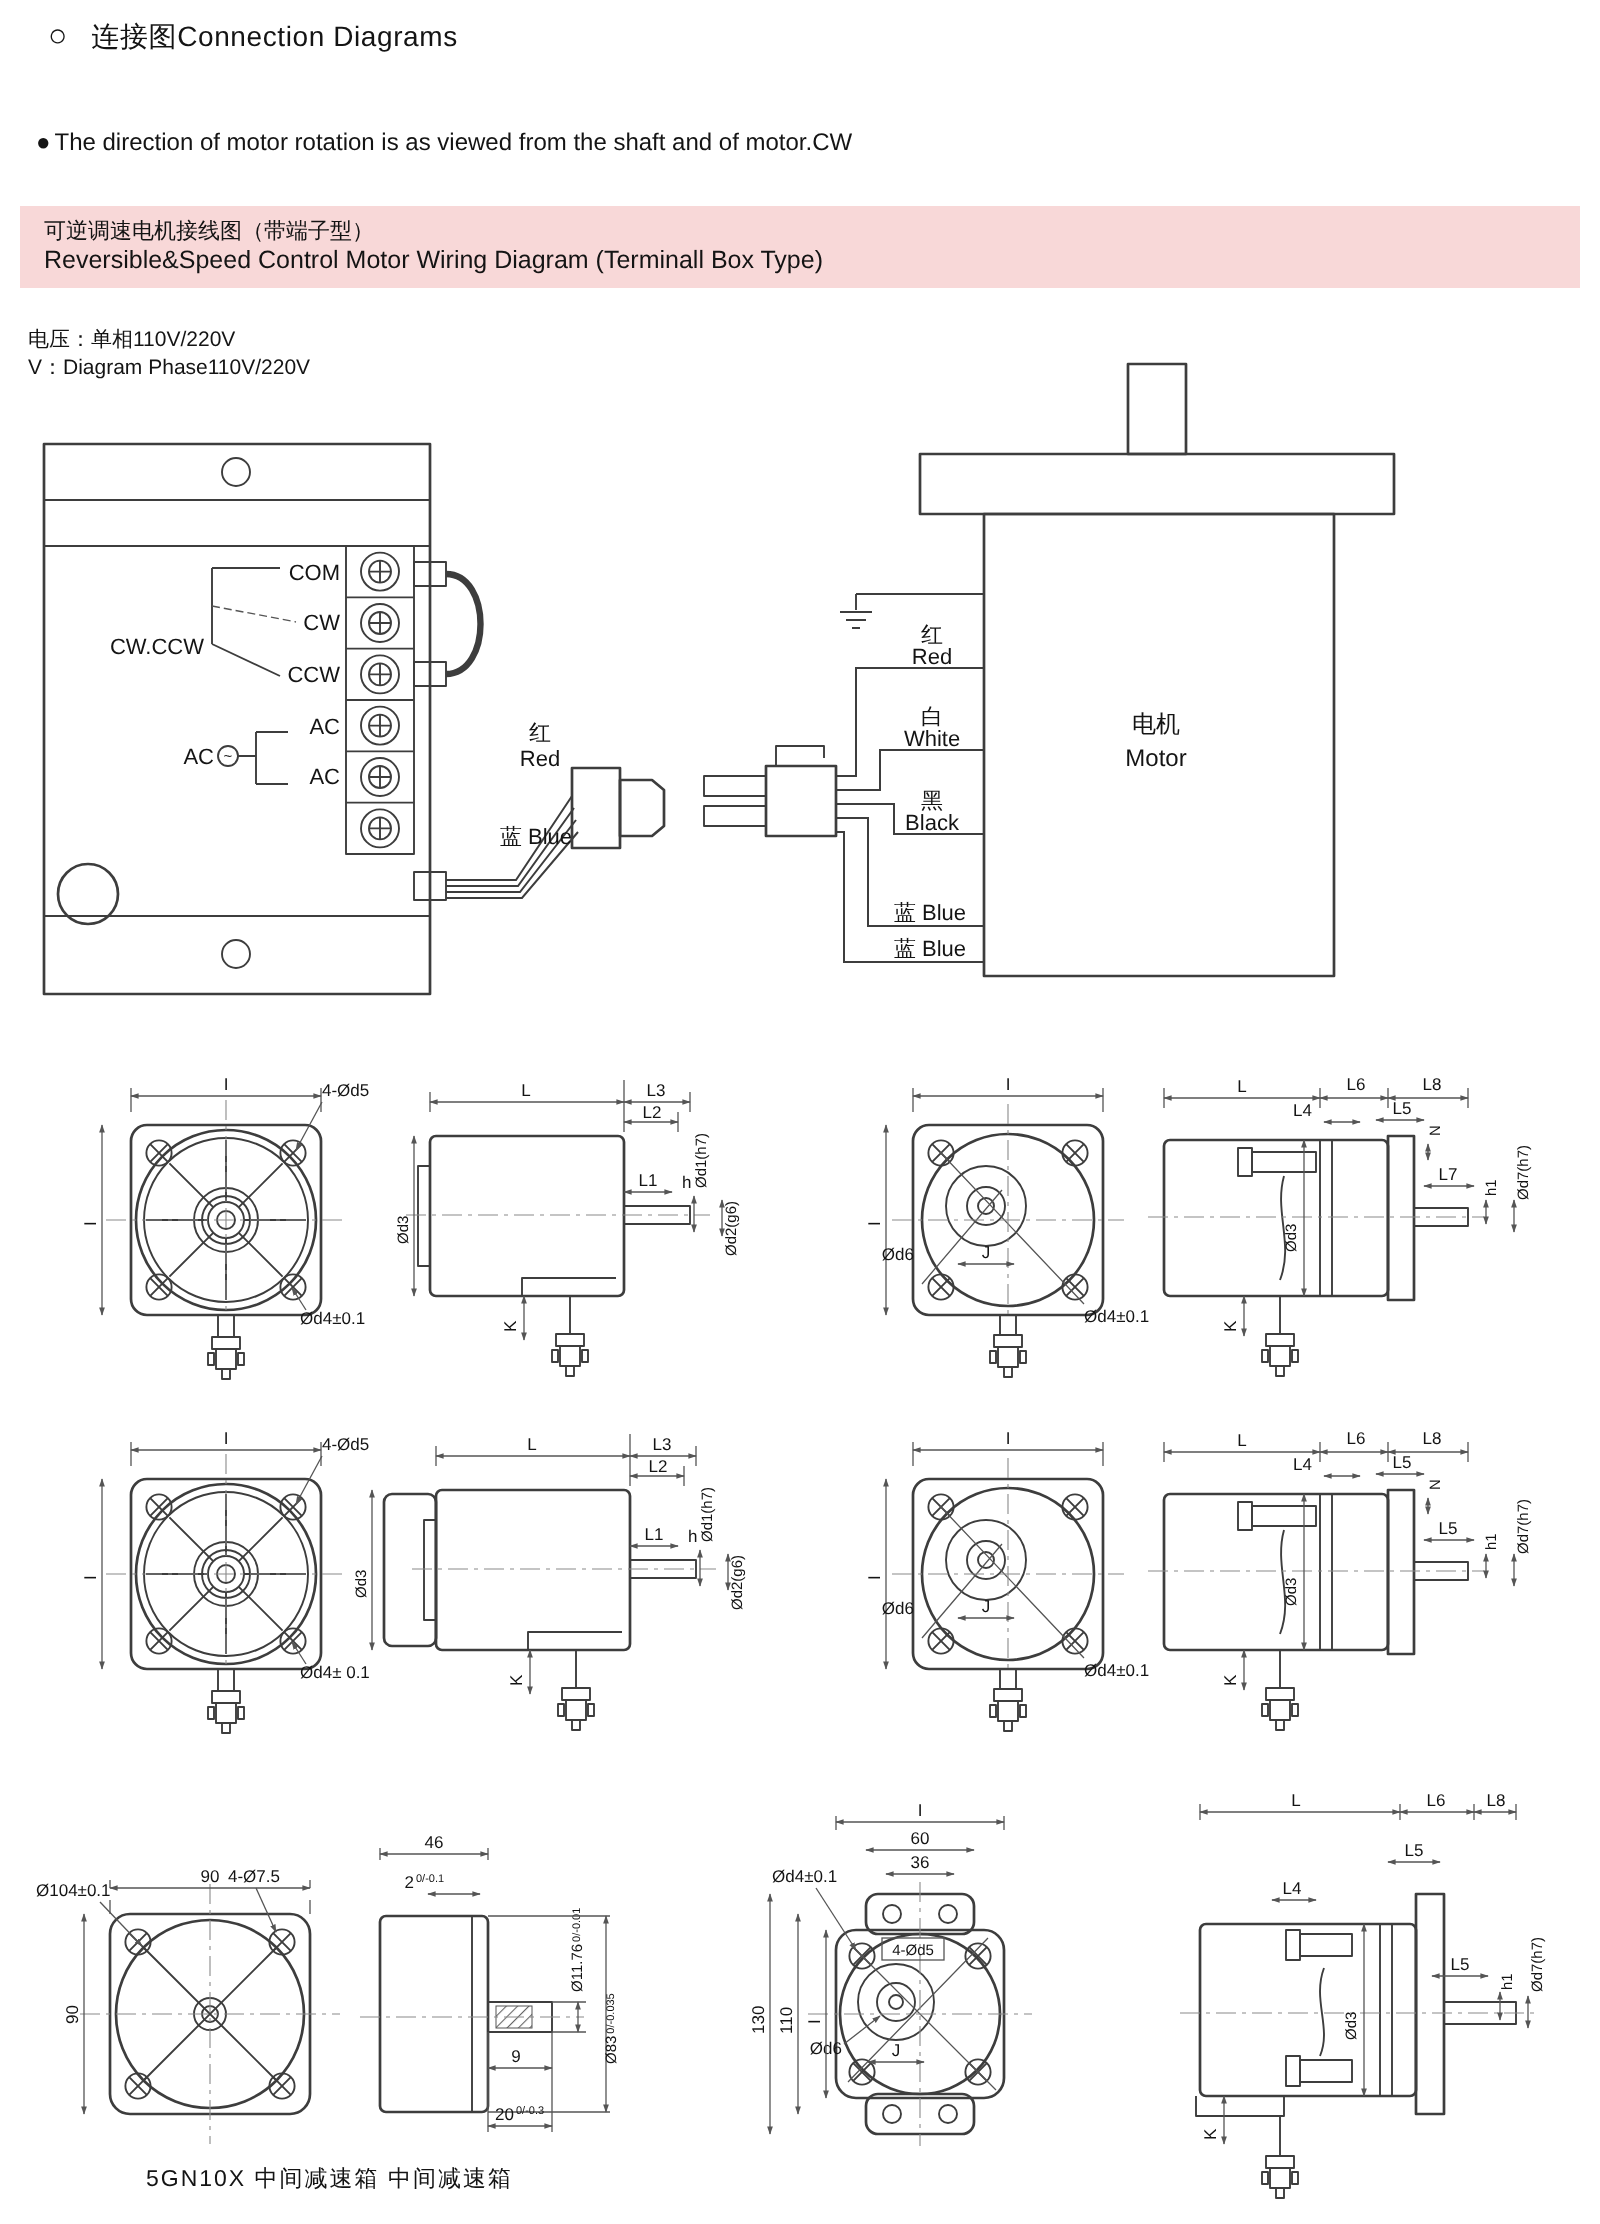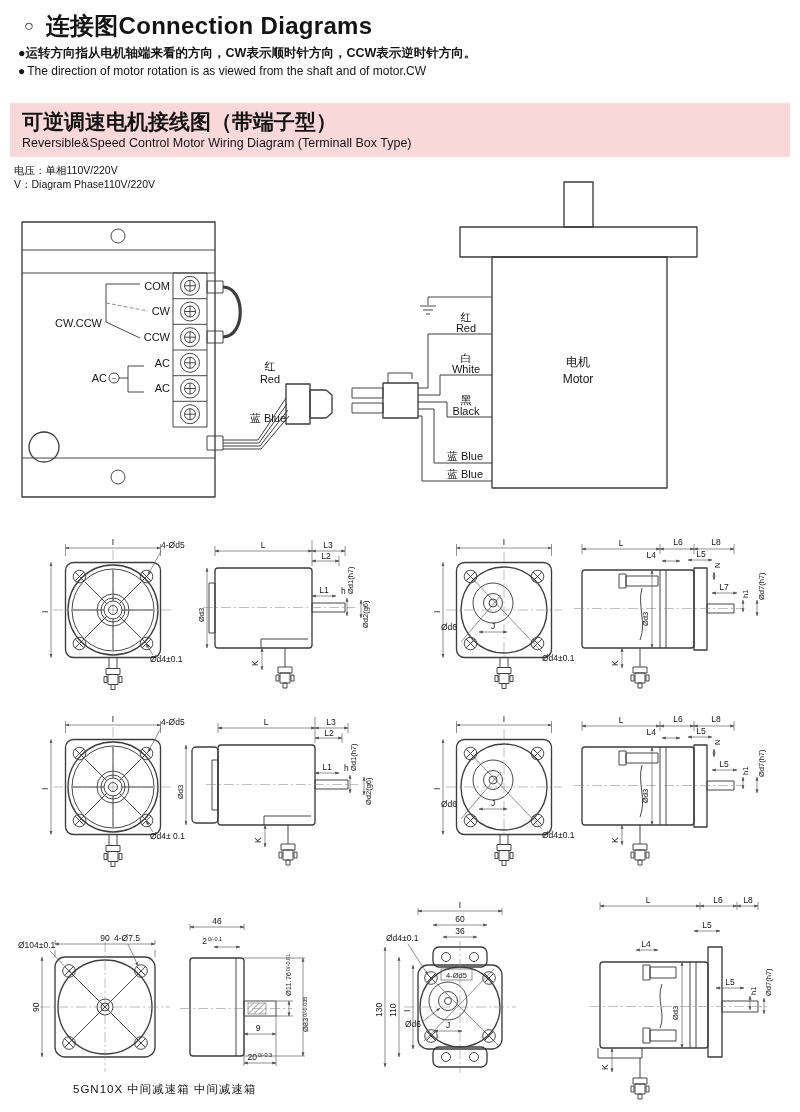--- a/index.html
+++ b/index.html
@@ -1,26 +1,26 @@
 <!DOCTYPE html>
 <html><head>
 <meta charset="utf-8">
 <style>
   html,body{margin:0;padding:0;background:#fff}
   .page{position:relative;width:800px;height:1112px;background:#fff;overflow:hidden;
         font-family:"Liberation Sans","DejaVu Sans",sans-serif;color:#141414}
   .abs{position:absolute}
   .title-row{left:24px;top:10px;display:flex;align-items:center;gap:12px}
   .title-circle{font-size:16px;line-height:1}
-  .title-text{font-size:24px;font-weight:bold;letter-spacing:.3px}
+  .title-text{font-size:14px;font-weight:normal;letter-spacing:.3px}
   .note-cn{left:18px;top:45px;font-size:12.5px;font-weight:bold}
   .note-en{left:18px;top:64px;font-size:12px;line-height:15px;display:flex}
   .note-en .bullet{margin-right:2px}
   .banner{left:10px;top:103px;width:756px;background:#f8d8d8;padding:5px 12px 7px 12px}
-  .banner-cn{font-size:21px;font-weight:bold}
+  .banner-cn{font-size:11px;font-weight:normal}
   .banner-en{font-size:12.5px;margin-top:0}
   .voltage{left:14px;top:163px;font-size:10.5px;line-height:14px}
   .voltage .cn{font-weight:normal}
   .caption{left:73px;top:1082px;font-size:11.5px;letter-spacing:1px}
   svg.draw{position:absolute;left:0;top:0}
   
   .ol{fill:none;stroke:#3d3d3d;stroke-width:1.35;stroke-linejoin:round}
   .o2{fill:none;stroke:#3d3d3d;stroke-width:.95;stroke-linejoin:round}
   .dim{fill:none;stroke:#555;stroke-width:.65}
   .dsh{fill:none;stroke:#555;stroke-width:.65;stroke-dasharray:4 2}
@@ -31,23 +31,20 @@
   .t11{font-size:11px}.t12{font-size:12px}
 </style>
 </head>
 <body>
 
 <div class="page">
 
   <div class="abs title-row">
     <span class="title-circle">○</span>
     <span class="title-text">连接图Connection Diagrams</span>
-  </div>
-  <div class="abs note-cn">
-    <span>●</span><span>运转方向指从电机轴端来看的方向，CW表示顺时针方向，CCW表示逆时针方向。</span>
   </div>
   <div class="abs note-en">
     <span class="bullet">●</span>
     <span>
       <span>The direction of motor rotation is as viewed from the shaft and of motor.CW</span><br>
     </span>
   </div>
 
   <div class="abs banner">
     <div class="banner-cn">可逆调速电机接线图（带端子型）</div>

